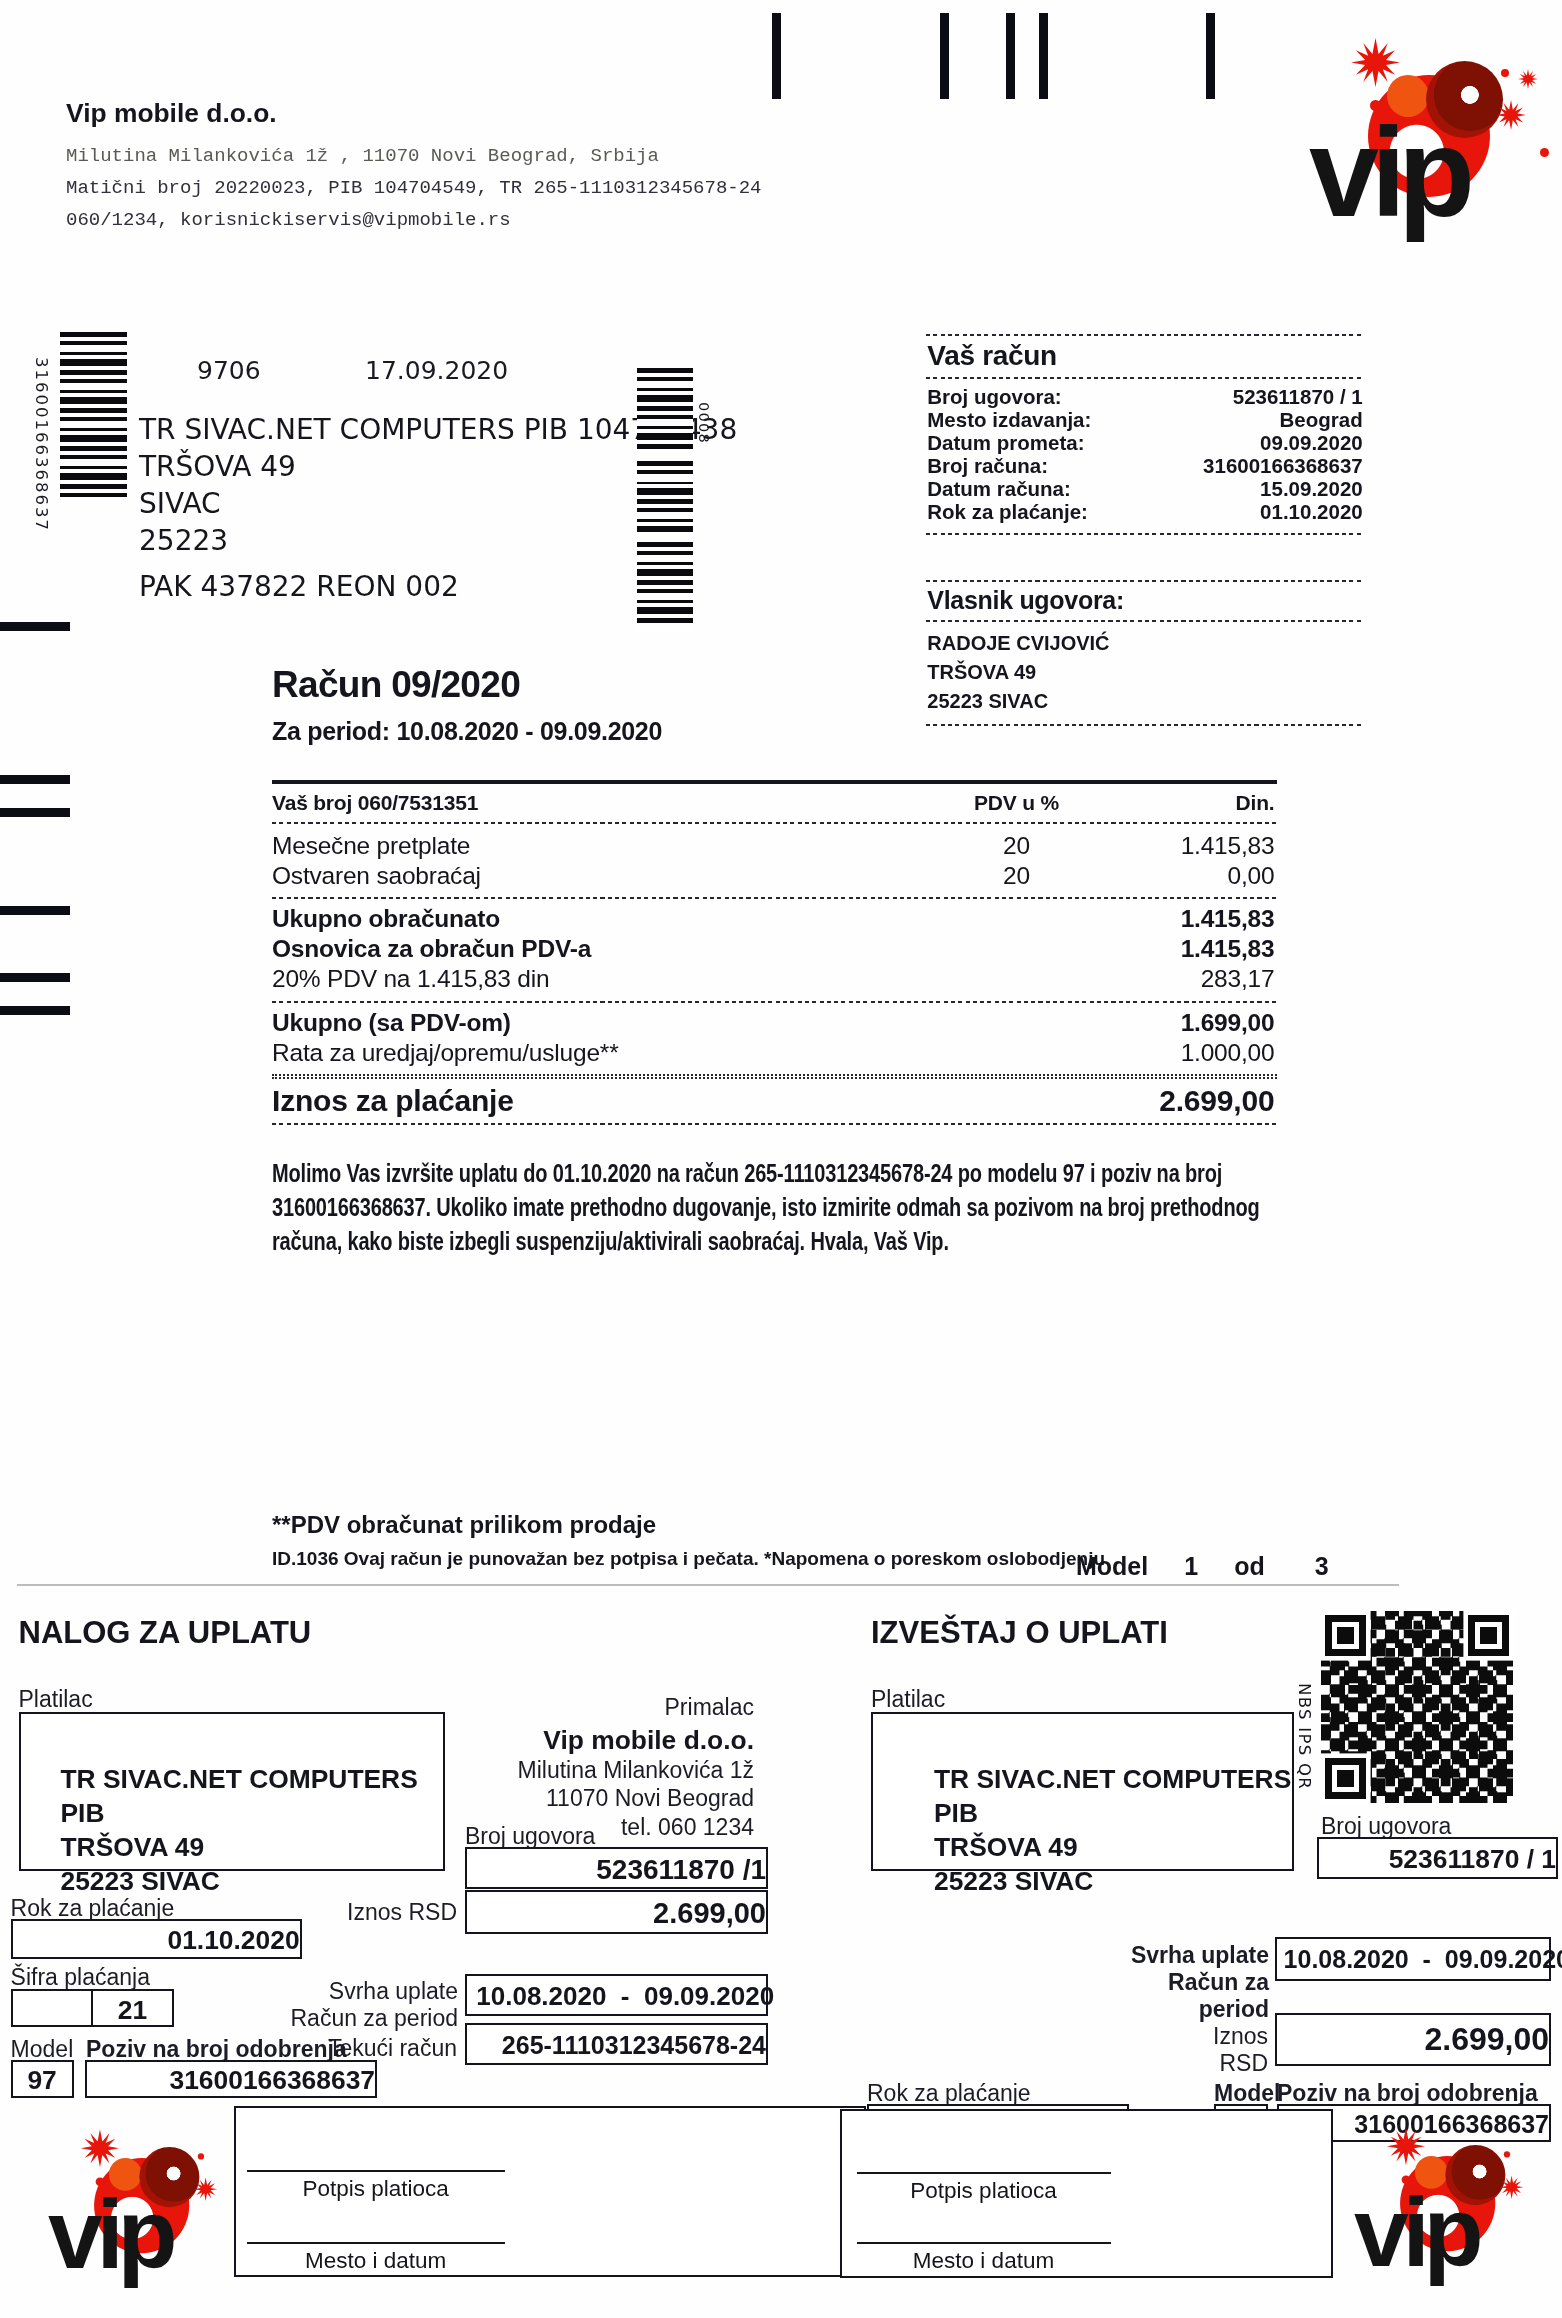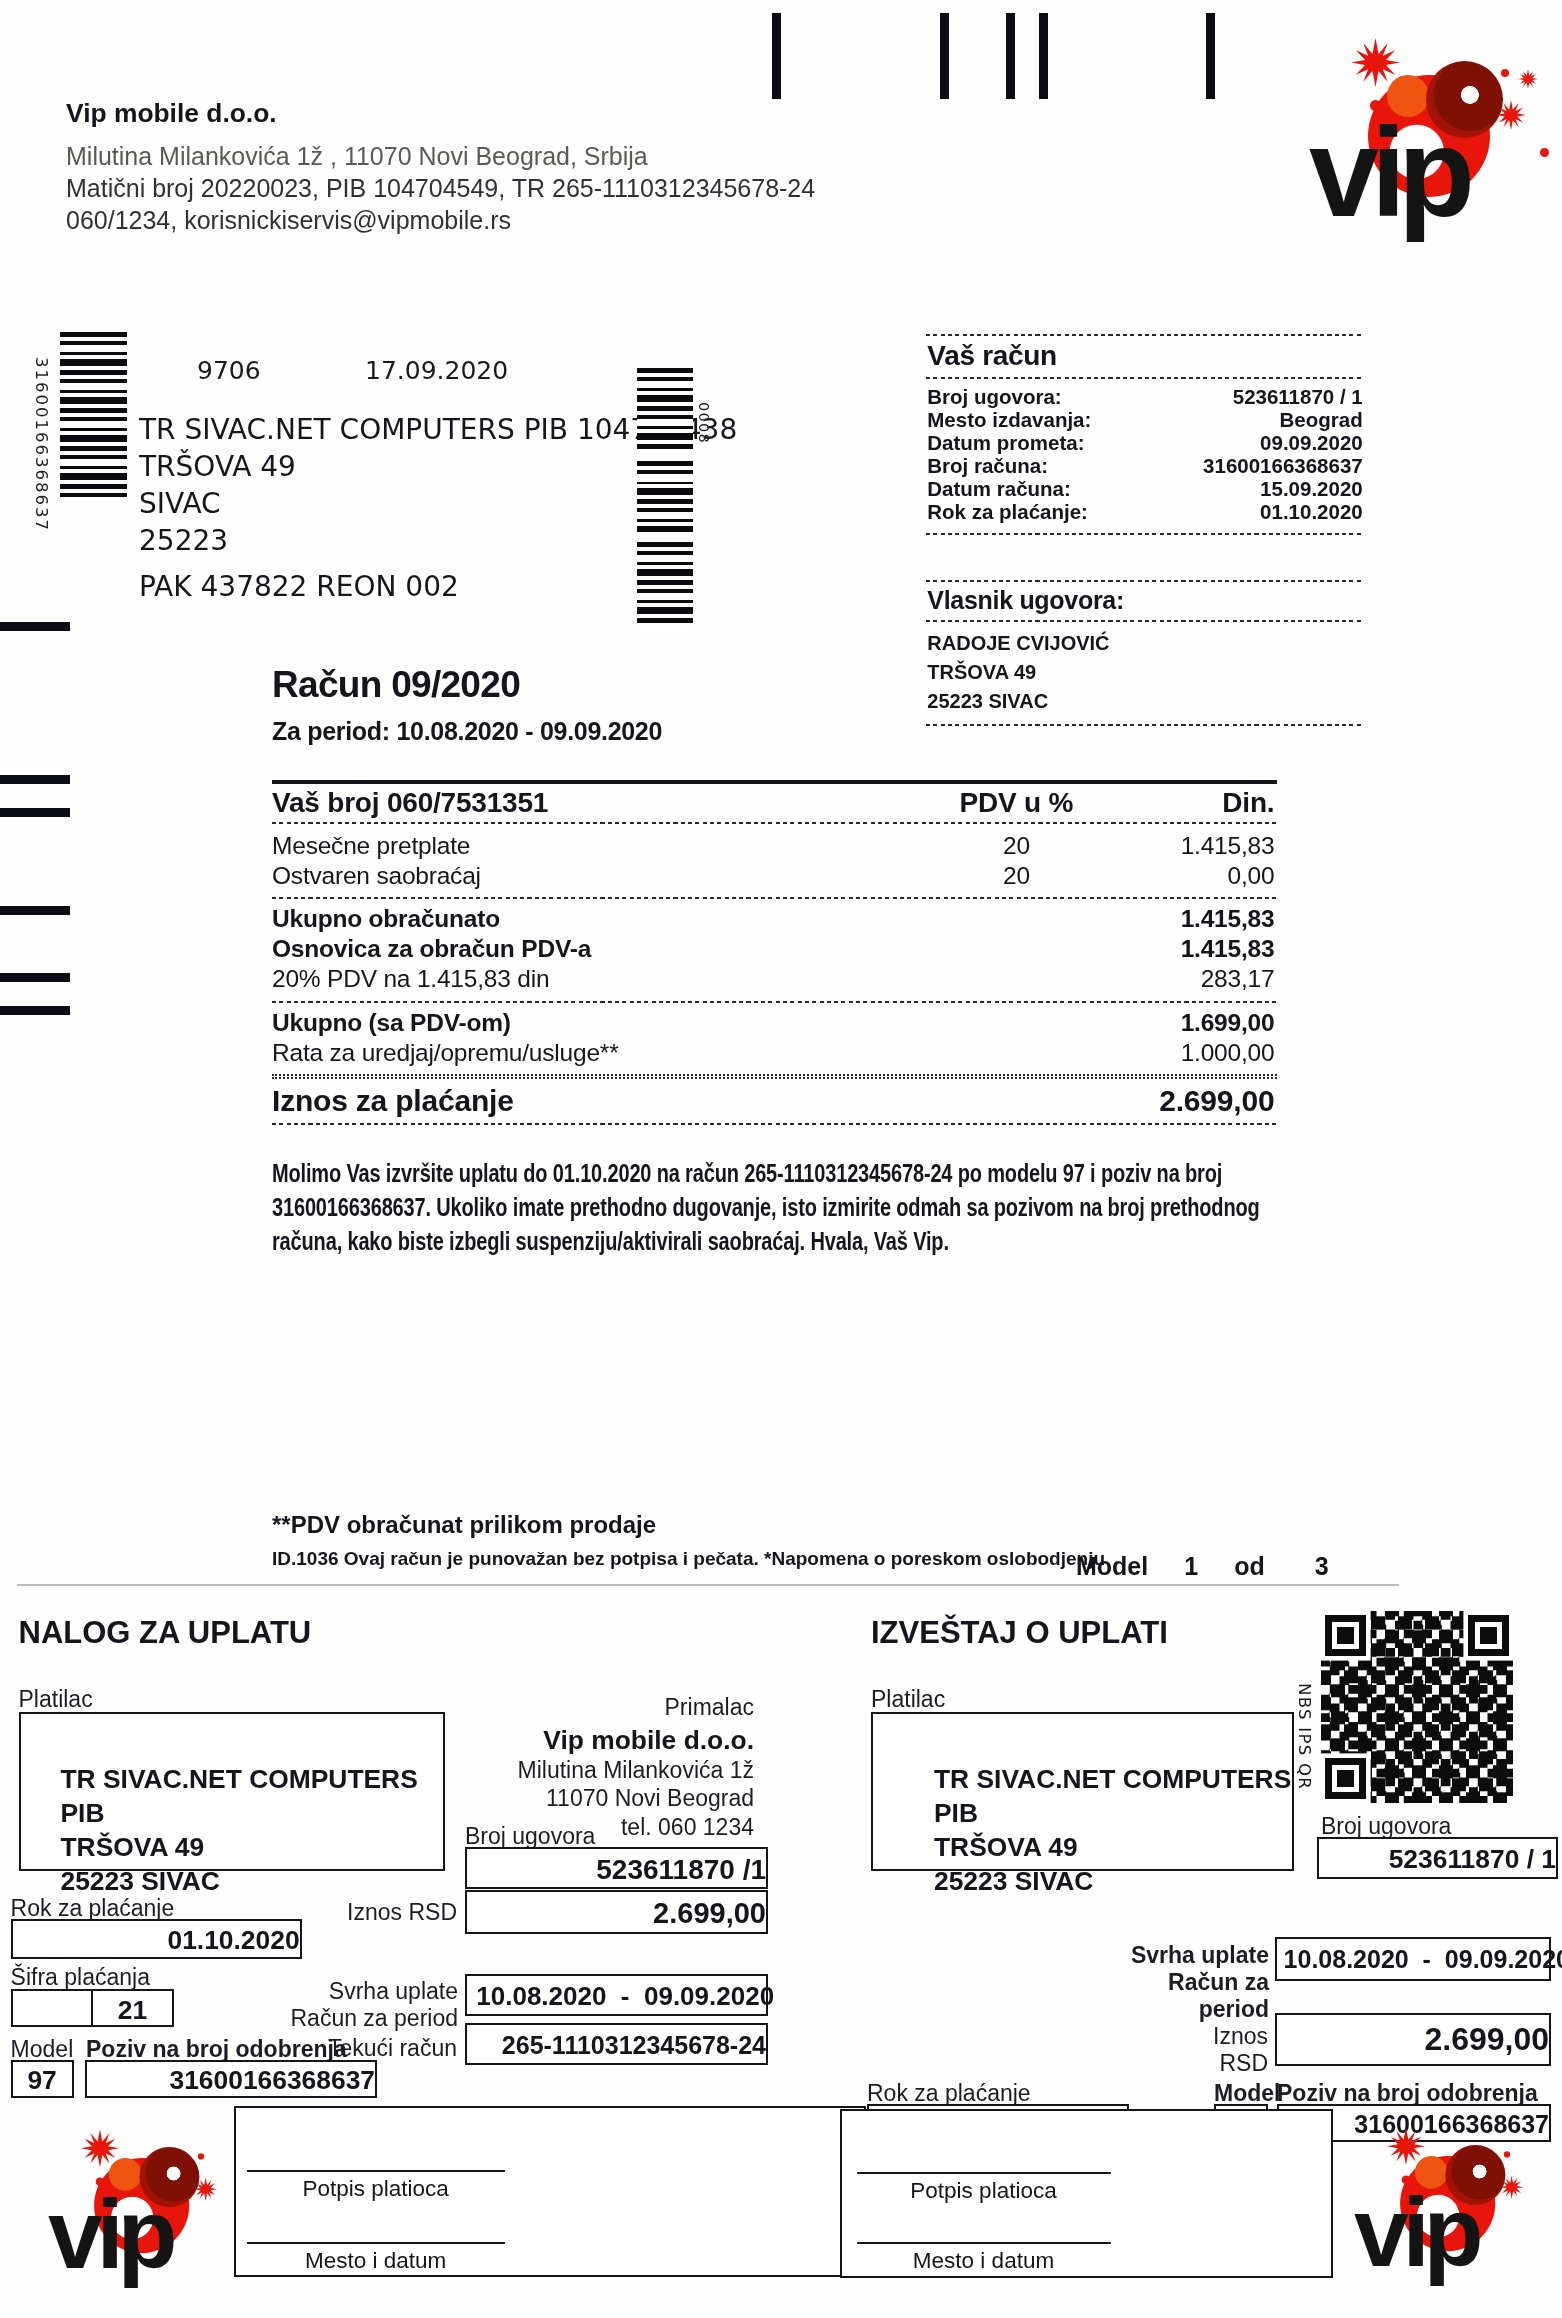--- a/index.html
+++ b/index.html
@@ -10,21 +10,21 @@
     -webkit-font-smoothing:antialiased;
   }
   .abs{position:absolute;}
 
   
   .topmark{position:absolute;top:13.2px;width:9.3px;height:86px;background:#0c0c14;}
   .leftdash{position:absolute;left:0;width:70px;height:9.3px;background:#0c0c14;}
 
   
   .co-name{font-size:26.4px;font-weight:700;color:#15151d;}
-  .co-line{font-size:25px;font-weight:400;color:#30303a;line-height:32px;}
+  .co-line{font-size:19px;font-weight:400;color:#30303a;line-height:32px;font-family:Liberation Mono, monospace;}
   .co-line.light{color:#5a5a55;}
 
   
   .viplogo{position:absolute;width:284px;height:228px;}
   .vword{position:absolute;left:36px;top:85px;font-size:126px;font-weight:800;letter-spacing:-8px;color:#141414;line-height:1;}
   .disc{position:absolute;border-radius:50%;}
   .disc-big{left:95px;top:50px;width:122px;height:122px;background:radial-gradient(circle at 40% 63%, #ffffff 0 25%, #e8150a 26%);}
   .disc-dark{left:153px;top:36px;width:77px;height:77px;background:radial-gradient(circle at 57% 44%, #ffffff 0 14%, #7e1104 15% 58%, #a21305 59%);}
   .disc-orange{left:114px;top:50px;width:42px;height:42px;background:#ef5510;}
   .dot{position:absolute;border-radius:50%;background:#e8150a;}
@@ -48,21 +48,21 @@
   .inv-title{font-size:37px;font-weight:800;letter-spacing:-0.7px;}
   .inv-period{font-size:25px;font-weight:700;margin-top:10.6px;letter-spacing:-0.3px;}
 
   
   .tbl{position:absolute;left:272px;top:780px;width:1005px;}
   .rule-thick{height:4px;background:#15151d;}
   .trow{display:flex;align-items:center;height:30px;font-size:24.5px;letter-spacing:-0.2px;}
   .trow .cl{flex:1;}
   .trow .cp{width:198px;text-align:center;}
   .trow .cd{width:159px;text-align:right;padding-right:2.6px;}
-  .thead{height:38px;font-weight:700;font-size:28px;}
+  .thead{height:38px;font-weight:700;font-size:21px;}
   .trow.b{font-weight:700;}
   .dblrule{height:5.3px;border-top:2px dotted #26262e;border-bottom:2px dotted #26262e;margin-top:5.3px;box-sizing:border-box;}
   .trow.total{height:44px;font-size:30px;font-weight:800;}
 
   
   .note{position:absolute;left:272px;top:1156px;width:1243px;font-size:25px;font-weight:700;line-height:34px;letter-spacing:-0.2px;transform:scaleX(0.80);transform-origin:0 0;}
   .fn1{font-size:24px;font-weight:700;}
   .fn2{font-size:19px;font-weight:700;}
   .pageind{position:absolute;left:1076px;top:1552px;display:flex;font-size:25px;font-weight:800;}
   .scanline{position:absolute;left:16.5px;top:1584px;width:1382px;height:2px;background:#bcbcbc;}

